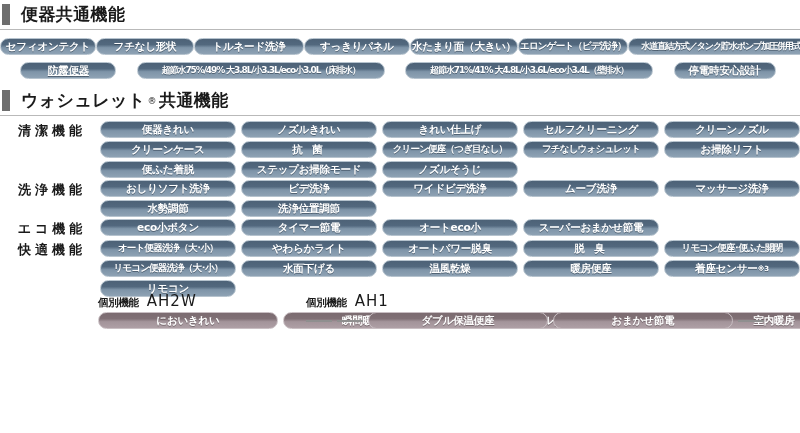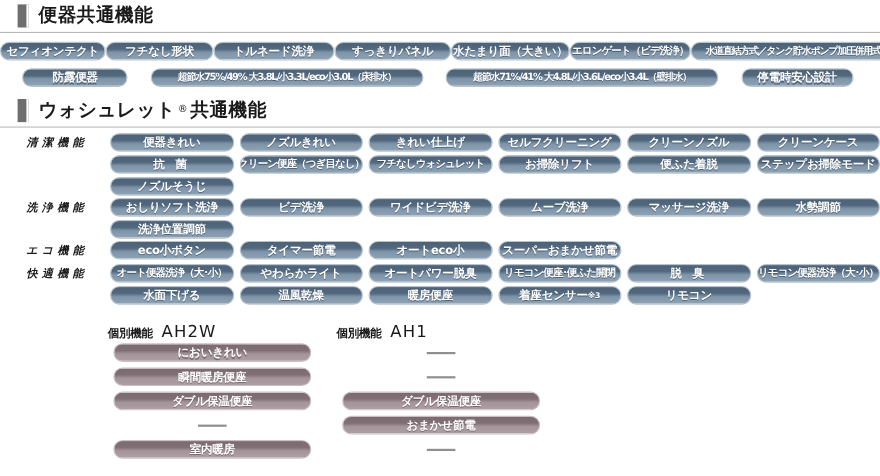--- a/index.html
+++ b/index.html
@@ -10,21 +10,21 @@
     overflow:hidden;
     position:relative;
     color:#1a1a1a;
   }
 
   
   .section-head{
     display:flex;
     align-items:center;
     gap:9px;
-    padding-left:16px;
+    padding-left:2px;
   }
   .head-bar{
     width:8px;height:21px;
     background:#6e6e6e;
     border-right:2px solid #ffffff;
     flex:0 0 auto;
   }
   .head-title{
     font-size:17px;
     font-weight:700;
@@ -88,49 +88,48 @@
   #sec2{position:absolute;left:0;top:90px;width:800px;}
   .fgrid{margin-top:5px;}
   .frow{
     display:flex;
     align-items:flex-start;
     margin-bottom:2px;
   }
   .flabel{
     width:100px;
     flex:0 0 100px;
-    font-size:10px;
+    font-size:13px;
     font-weight:700;
     text-align:center;
     letter-spacing:4px;
     text-indent:4px;
     line-height:19px;
     white-space:nowrap;
-    font-style:italic;
   }
   .fcells{
     flex:1 1 auto;
     display:grid;
-    grid-template-columns:repeat(6,1fr);
+    grid-template-columns:repeat(5,1fr);
     gap:3px 5px;
   }
 
   
   #sec3{position:absolute;left:0;top:292px;width:716px;height:141px;}
   .ind-col{position:absolute;top:0;}
   .ind-head{
     display:flex;
     align-items:baseline;
     gap:8px;
     height:20px;
     padding-left:10px;
   }
   .ind-head .lab{font-size:10.5px;font-weight:700;letter-spacing:-.3px;}
   .ind-head .model{font-size:15px;font-weight:400;letter-spacing:1px;}
-  .ind-list{display:flex;flex-direction:column;gap:5px;padding-left:10px;}
+  .ind-list{display:flex;gap:5px;padding-left:10px;}
   .ind-slot{height:17px;display:flex;align-items:center;justify-content:center;}
   .dash{
     display:block;
     width:26px;height:2px;
     background:#8f8f8f;
   }
 </style>
 </head>
 <body>
 
@@ -158,21 +157,21 @@
           <span>水たまり面（大きい）</span>
         </div>
         <div class="pill blue tight" style="width: 110px; flex: 0 0 110px;">
           <span>エロンゲート（ビデ洗浄）</span>
         </div>
         <div class="pill blue tighter" style="width: 186px; flex: 0 0 186px;">
           <span>水道直結方式／タンク貯水ポンプ加圧併用式</span>
         </div>
       </div>
     <div class="row1" id="s1r1" style="margin-top: 3px; padding-left: 20.4px; gap: 20.4px;">
-        <div class="pill blue" style="width: 96px; flex: 0 0 96px;">
+        <div class="pill blue" style="width: 96px; flex: 0 0 96px; text-decoration: underline;">
           <span>防露便器</span>
         </div>
         <div class="pill blue tighter" style="width: 248px; flex: 0 0 248px;">
           <span>超節水75%/49% 大3.8L/小3.3L/eco小3.0L（床排水）</span>
         </div>
         <div class="pill blue tighter" style="width: 248px; flex: 0 0 248px;">
           <span>超節水71%/41% 大4.8L/小3.6L/eco小3.4L（壁排水）</span>
         </div>
         <div class="pill blue" style="width: 102px; flex: 0 0 102px; align-items: flex-end;">
           <span>停電時安心設計</span>
@@ -280,25 +279,25 @@
         <div class="fcells">
           <div class="pill blue tight">
             <span>オート便器洗浄（大･小）</span>
           </div>
           <div class="pill blue">
             <span>やわらかライト</span>
           </div>
           <div class="pill blue">
             <span>オートパワー脱臭</span>
           </div>
-          <div class="pill blue tight">
-            <span>リモコン便座･便ふた開閉</span>
-          </div>
           <div class="pill blue spaced">
             <span>脱 臭</span>
+          </div>
+          <div class="pill blue tight">
+            <span>リモコン便座･便ふた開閉</span>
           </div>
           <div class="pill blue tight">
             <span>リモコン便器洗浄（大･小）</span>
           </div>
           <div class="pill blue">
             <span>水面下げる</span>
           </div>
           <div class="pill blue">
             <span>温風乾燥</span>
           </div>

